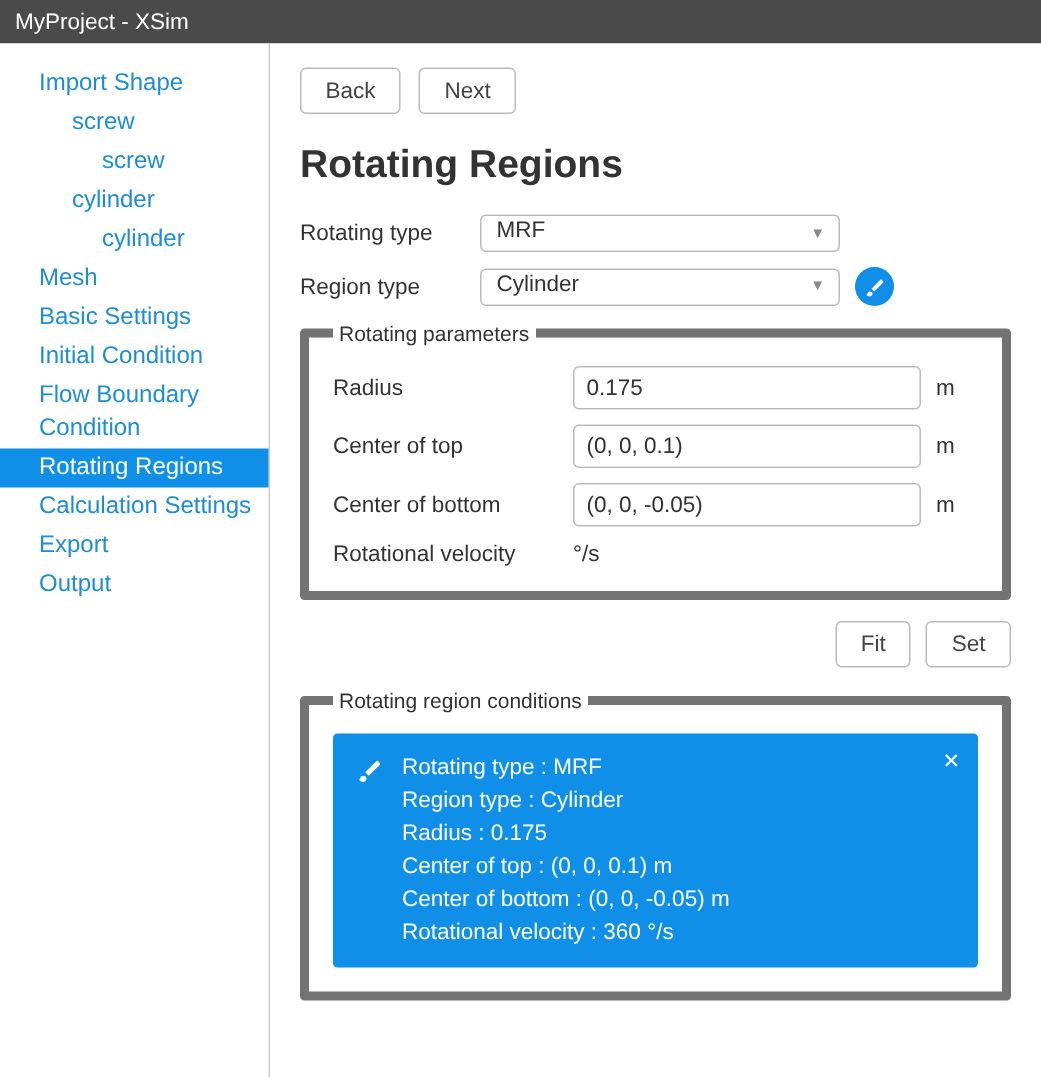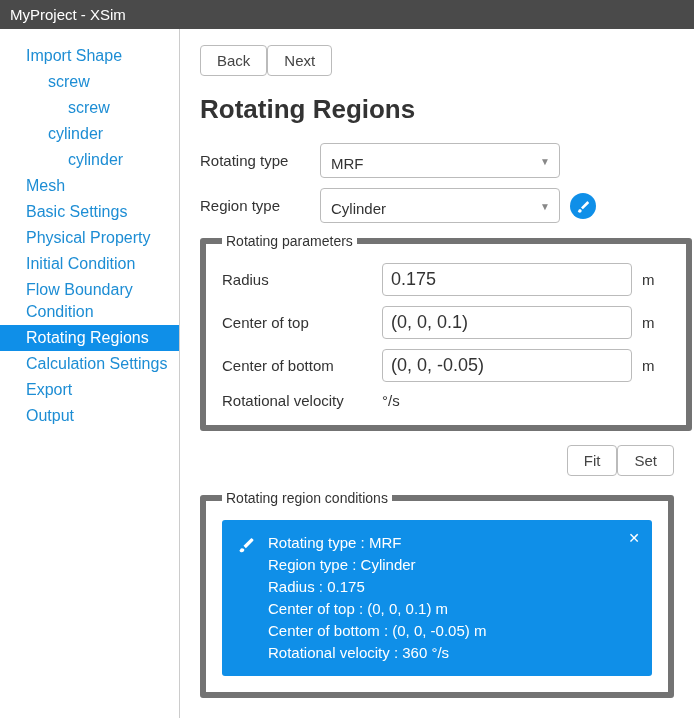--- a/index.html
+++ b/index.html
@@ -6,59 +6,58 @@
   body { background: #fff; width: 694px; height: 718px; overflow: hidden; }
   .window { width: 694px; height: 718px; display: flex; flex-direction: column; }
   .titlebar { background: #4a4a4a; color: #fff; padding: 6px 10px; font-size: 15px; }
   .content { flex: 1; display: flex; background: #fff; }
   .sidebar { width: 180px; border-right: 1px solid #ccc; padding-top: 14px; }
   .sidebar-item { font-size: 16px; color: #1d8dd4; padding: 2px 0 2px 26px; cursor: pointer; line-height: 22px; }
   .sidebar-item.indent1 { padding-left: 48px; }
   .sidebar-item.indent2 { padding-left: 68px; }
   .sidebar-item.selected { background: #0f8fe8; color: #fff; }
   .main { flex: 1; padding: 16px 20px; overflow-y: auto; }
-  .btn-row { display: flex; gap: 0; margin-bottom: 18px; }
+  .btn-row { display: flex; gap: 12px; margin-bottom: 18px; }
   .btn { border: 1px solid #bbb; background: #fff; border-radius: 4px; padding: 6px 16px; font-size: 15px; color: #444; cursor: pointer; }
   .heading { font-size: 26px; font-weight: bold; color: #333; margin-bottom: 18px; }
   .form-row { display: flex; align-items: center; margin-bottom: 10px; }
   .form-label { width: 120px; font-size: 15px; color: #333; }
   .select-wrap { position: relative; flex: 1; max-width: 240px; }
-  .select { width: 100%; border: 1px solid #bbb; border-radius: 4px; padding: 11px 28px 5px 10px; font-size: 15px; color: #333; background: #fff; cursor: pointer; }
+  .select { width: 100%; border: 1px solid #bbb; border-radius: 4px; padding: 1px 28px 5px 10px; font-size: 15px; color: #333; background: #fff; cursor: pointer; }
   .select-caret { position: absolute; right: 10px; top: 50%; transform: translateY(-50%); color: #888; pointer-events: none; font-size: 10px; }
   .round-icon { width: 26px; height: 26px; border-radius: 50%; background: #0f8fe8; display: flex; align-items: center; justify-content: center; margin-left: 10px; cursor: pointer; }
   .round-icon svg { width: 16px; height: 16px; fill: #fff; }
   fieldset { border: 6px solid #737373; border-radius: 3px; padding: 14px 16px 16px; margin-top: 10px; margin-bottom: 14px; }
   legend { font-size: 14px; color: #333; padding: 0 4px; }
   .param-row { display: flex; align-items: center; margin-bottom: 10px; }
   .param-row:last-child { margin-bottom: 0; }
   .param-label { width: 160px; font-size: 15px; color: #333; }
-  .param-input { flex: 1; border: 1px solid #bbb; border-radius: 4px; padding: 5px 8px; font-size: 18px; color: #333; margin-right: 10px; }
+  .param-input { flex: 1; border: 1px solid #bbb; border-radius: 4px; padding: 5px 8px; font-size: 15px; color: #333; margin-right: 10px; }
   .param-unit { width: 28px; font-size: 15px; color: #333; text-align: left; }
-  .action-row { display: flex; justify-content: flex-end; margin-bottom: 14px; }
+  .action-row { display: flex; justify-content: flex-end; gap: 10px; margin-bottom: 14px; }
   .condition-card { background: #0f8fe8; color: #fff; border-radius: 3px; padding: 12px 14px; display: flex; align-items: flex-start; position: relative; }
   .condition-icon { margin-right: 12px; margin-top: 2px; }
   .condition-icon svg { width: 20px; height: 20px; fill: #fff; }
   .condition-text { font-size: 15px; line-height: 22px; }
   .close-x { position: absolute; right: 12px; top: 10px; color: #fff; font-size: 14px; cursor: pointer; }
 </style>
 </head>
 <body>
 
 <div class="window">
   <div class="titlebar">MyProject - XSim</div>
   <div class="content">
     <div class="sidebar" id="sidebar">
         <div class="sidebar-item">Import Shape</div>
         <div class="sidebar-item indent1">screw</div>
         <div class="sidebar-item indent2">screw</div>
         <div class="sidebar-item indent1">cylinder</div>
         <div class="sidebar-item indent2">cylinder</div>
         <div class="sidebar-item">Mesh</div>
         <div class="sidebar-item">Basic Settings</div>
-        <div class="sidebar-item">Physical Property</div>
         <div class="sidebar-item">Initial Condition</div>
         <div class="sidebar-item">Flow Boundary Condition</div>
         <div class="sidebar-item selected">Rotating Regions</div>
         <div class="sidebar-item">Calculation Settings</div>
         <div class="sidebar-item">Export</div>
         <div class="sidebar-item">Output</div>
       </div>
     <div class="main">
       <div class="btn-row">
         <button class="btn">Back</button>

